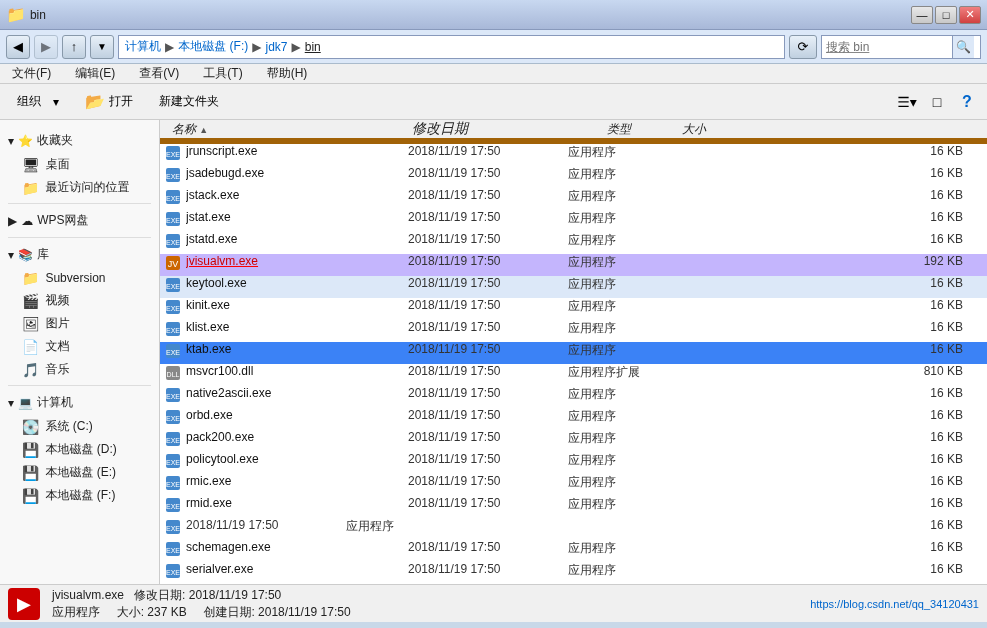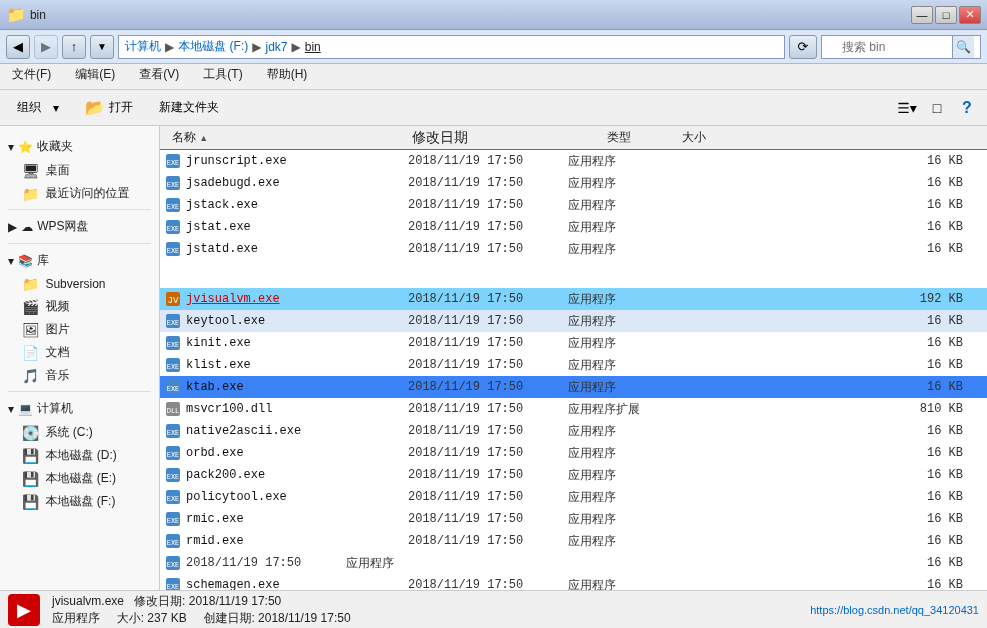--- a/index.html
+++ b/index.html
@@ -82,36 +82,36 @@
     .search-box {
       display: flex;
       align-items: center;
       background: white;
       border: 1px solid #8899bb;
       height: 24px;
       width: 160px;
     }
     .search-input {
       border: none; outline: none; background: transparent;
-      font-size: 12px; padding: 0 20px; width: 130px; color: #888;
+      font-size: 12px; padding: 0 4px; width: 130px; color: #888; text-decoration: underline;
     }
     .search-icon-btn {
       width: 22px; height: 22px;
       background: #dce8f8;
       border-left: 1px solid #8899bb;
       display: flex; align-items: center; justify-content: center;
       cursor: pointer;
     }
 
     
     .menu-bar {
       background: #f0f0f0;
-      height: 26px;
-      display: flex;
-      align-items: flex-start;
+      height: 20px;
+      display: flex;
+      align-items: center;
       padding: 0 8px;
       border-bottom: 1px solid #ccc;
       gap: 16px;
     }
     .menu-item {
       font-size: 12px;
       cursor: pointer;
       color: #222;
       padding: 2px 4px;
     }
@@ -195,43 +195,42 @@
     
     .file-list-area {
       flex: 1;
       display: flex;
       flex-direction: column;
       overflow: hidden;
     }
     .column-headers {
       display: flex;
       background: #f0f0f0;
-      border-bottom: 1px solid #a16207;
+      border-bottom: 6px solid #a16207;
       height: 24px;
       align-items: center;
       padding: 0 4px;
+      font-style: italic;
     }
     .col-name { width: 240px; font-size: 12px; color: #222; padding: 0 8px; cursor: pointer; }
     .col-date { width: 160px; font-size: 14px; color: #222; padding: 0 8px; cursor: pointer; }
     .col-type { width: 110px; font-size: 12px; color: #222; padding: 0 8px; cursor: pointer; text-align: center; }
     .col-size { flex: 1; font-size: 12px; color: #222; padding: 0 8px; cursor: pointer; }
     .sort-arrow { font-size: 9px; color: #555; }
 
     .file-list {
       flex: 1;
       overflow-y: auto;
       background: white;
     }
     .file-row {
       display: flex;
-      align-items: center;
       height: 22px;
       padding: 0 4px;
       cursor: pointer;
-      font-family: Liberation Mono, monospace;
     }
     .file-icon { width: 18px; height: 18px; font-size: 14px; margin-right: 4px; display: flex; align-items: center; justify-content: center; }
     .file-name-cell { width: 222px; font-size: 12px; color: #111; white-space: nowrap; overflow: hidden; text-overflow: ellipsis; }
     .file-date-cell { width: 160px; font-size: 12px; color: #333; }
     .file-type-cell { width: 110px; font-size: 12px; color: #333; }
     .file-size-cell { flex: 1; font-size: 12px; color: #333; text-align: right; padding-right: 20px; }
 
     
     .status-bar {
       height: 38px;
@@ -472,21 +471,21 @@
             <svg width="16" height="16">
               <rect x="1" y="1" width="14" height="14" fill="#4488cc" rx="2"></rect>
               <text x="8" y="12" text-anchor="middle" font-size="7" fill="white">EXE</text>
             </svg>
           </div>
           <div class="file-name-cell">jstatd.exe</div>
           <div class="file-date-cell">2018/11/19 17:50</div>
           <div class="file-type-cell">应用程序</div>
           <div class="file-size-cell">16 KB</div>
         </div>
-        <div class="file-row" style="background: #7dd3fc; margin-top: 28px;">
+        <div class="file-row" style="background: #c4b5fd;">
           <div class="file-icon">
             <svg width="16" height="16">
               <rect x="1" y="1" width="14" height="14" fill="#cc6600" rx="2"></rect>
               <text x="8" y="12" text-anchor="middle" font-size="9" fill="white">JV</text>
             </svg>
           </div>
           <div class="file-name-cell"><span style="color:#cc0000; text-decoration: underline; text-decoration-color: red;">jvisualvm.exe</span></div>
           <div class="file-date-cell">2018/11/19 17:50</div>
           <div class="file-type-cell">应用程序</div>
           <div class="file-size-cell">192 KB</div>

